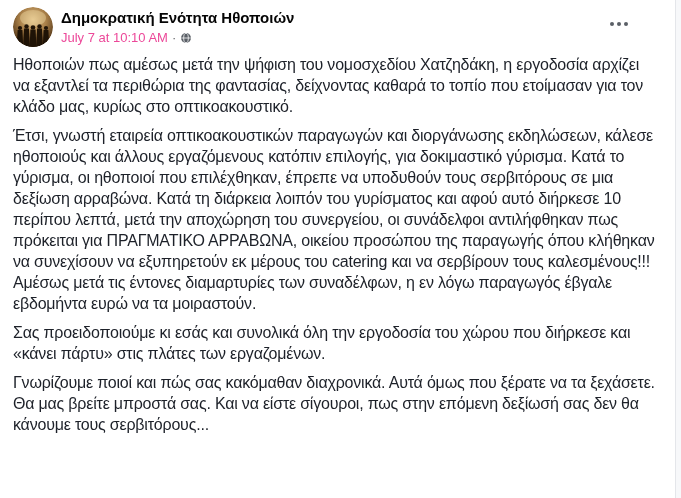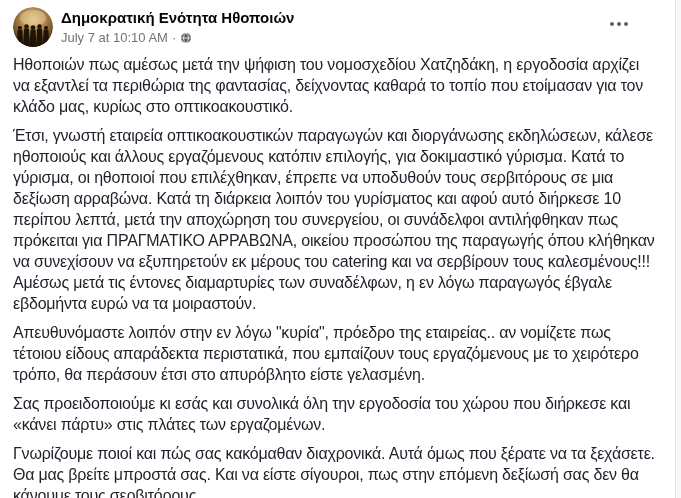--- a/index.html
+++ b/index.html
@@ -58,21 +58,21 @@
   .meta {
     display: flex;
     align-items: center;
     gap: 4px;
     margin-top: 2px;
     font-size: 13px;
     color: #65676b;
     line-height: 16px;
   }
   .timestamp {
-    color: #737373;
+    color: #ec4899;
     text-decoration: none;
     cursor: pointer;
   }
   .meta-sep { color: #65676b; }
   .globe { display: inline-flex; align-items: center; }
   .options-button {
     position: absolute;
     top: 13px;
     right: 42px;
     width: 28px;
@@ -166,20 +166,19 @@
           <i></i>
           <i></i>
         </span>
     </button>
 
   </div>
 
   <div class="post-content">
     <p>Ηθοποιών πως αμέσως μετά την ψήφιση του νομοσχεδίου Χατζηδάκη, η εργοδοσία αρχίζει να εξαντλεί τα περιθώρια της φαντασίας, δείχνοντας καθαρά το τοπίο που ετοίμασαν για τον κλάδο μας, κυρίως στο οπτικοακουστικό.</p>
     <p>Έτσι, γνωστή εταιρεία οπτικοακουστικών παραγωγών και διοργάνωσης εκδηλώσεων, κάλεσε ηθοποιούς και άλλους εργαζόμενους κατόπιν επιλογής, για δοκιμαστικό γύρισμα. Κατά το γύρισμα, οι ηθοποιοί που επιλέχθηκαν, έπρεπε να υποδυθούν τους σερβιτόρους σε μια δεξίωση αρραβώνα. Κατά τη διάρκεια λοιπόν του γυρίσματος και αφού αυτό διήρκεσε 10 περίπου λεπτά, μετά την αποχώρηση του συνεργείου, οι συνάδελφοι αντιλήφθηκαν πως πρόκειται για ΠΡΑΓΜΑΤΙΚΟ ΑΡΡΑΒΩΝΑ, οικείου προσώπου της παραγωγής όπου κλήθηκαν να συνεχίσουν να εξυπηρετούν εκ μέρους του catering και να σερβίρουν τους καλεσμένους!!! Αμέσως μετά τις έντονες διαμαρτυρίες των συναδέλφων, η εν λόγω παραγωγός έβγαλε εβδομήντα ευρώ να τα μοιραστούν.</p>
-    <p>Απευθυνόμαστε λοιπόν στην εν λόγω "κυρία", πρόεδρο της εταιρείας.. αν νομίζετε πως τέτοιου είδους απαράδεκτα περιστατικά, που εμπαίζουν τους εργαζόμενους με το χειρότερο τρόπο, θα περάσουν έτσι στο απυρόβλητο είστε γελασμένη.</p>
     <p>Σας προειδοποιούμε κι εσάς και συνολικά όλη την εργοδοσία του χώρου που διήρκεσε και «κάνει πάρτυ» στις πλάτες των εργαζομένων.</p>
     <p>Γνωρίζουμε ποιοί και πώς σας κακόμαθαν διαχρονικά. Αυτά όμως που ξέρατε να τα ξεχάσετε. Θα μας βρείτε μπροστά σας. Και να είστε σίγουροι, πως στην επόμενη δεξίωσή σας δεν θα κάνουμε τους σερβιτόρους...</p>
   </div>
 
 </div>
 
 <div class="page-edge"></div>
 
 </body></html>

